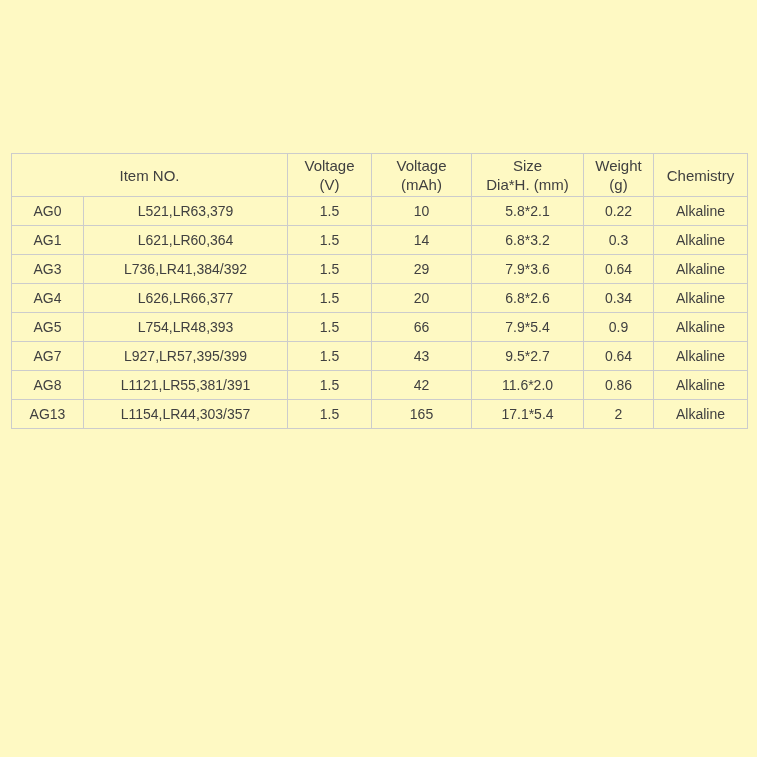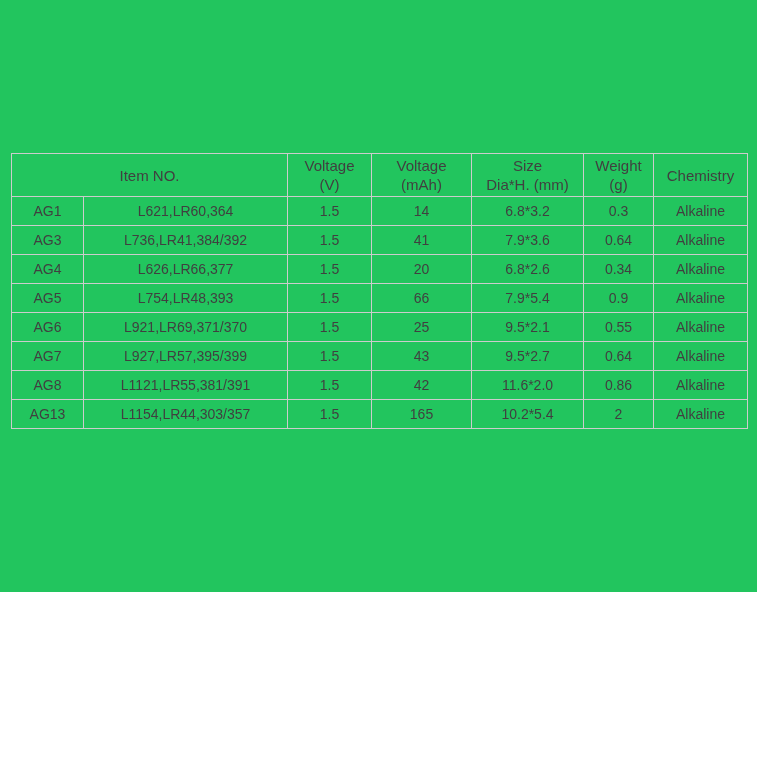--- a/index.html
+++ b/index.html
@@ -6,22 +6,22 @@
     margin: 0;
     padding: 0;
     background: #ffffff;
     width: 757px;
     height: 757px;
     font-family: "Liberation Sans", sans-serif;
   }
   .page {
     position: relative;
     width: 757px;
-    height: 592px;
-    background: #22c55e;
+    height: 757px;
+    background: #fef9c3;
     overflow: hidden;
   }
   table.spec-table {
     position: absolute;
     left: 11px;
     top: 153px;
     width: 736px;
     border-collapse: collapse;
     table-layout: fixed;
     color: #404040;
@@ -71,62 +71,62 @@
 (mAh)</th>
         <th>Size
 Dia*H. (mm)</th>
         <th>Weight
 (g)</th>
         <th>Chemistry</th>
       </tr>
     </thead>
     <tbody>
         <tr>
+          <td>AG0</td>
+          <td>L521,LR63,379</td>
+          <td>1.5</td>
+          <td>10</td>
+          <td>5.8*2.1</td>
+          <td>0.22</td>
+          <td>Alkaline</td>
+        </tr>
+        <tr>
           <td>AG1</td>
           <td>L621,LR60,364</td>
           <td>1.5</td>
           <td>14</td>
           <td>6.8*3.2</td>
           <td>0.3</td>
           <td>Alkaline</td>
         </tr>
         <tr>
           <td>AG3</td>
           <td>L736,LR41,384/392</td>
           <td>1.5</td>
-          <td>41</td>
+          <td>29</td>
           <td>7.9*3.6</td>
           <td>0.64</td>
           <td>Alkaline</td>
         </tr>
         <tr>
           <td>AG4</td>
           <td>L626,LR66,377</td>
           <td>1.5</td>
           <td>20</td>
           <td>6.8*2.6</td>
           <td>0.34</td>
           <td>Alkaline</td>
         </tr>
         <tr>
           <td>AG5</td>
           <td>L754,LR48,393</td>
           <td>1.5</td>
           <td>66</td>
           <td>7.9*5.4</td>
           <td>0.9</td>
-          <td>Alkaline</td>
-        </tr>
-        <tr>
-          <td>AG6</td>
-          <td>L921,LR69,371/370</td>
-          <td>1.5</td>
-          <td>25</td>
-          <td>9.5*2.1</td>
-          <td>0.55</td>
           <td>Alkaline</td>
         </tr>
         <tr>
           <td>AG7</td>
           <td>L927,LR57,395/399</td>
           <td>1.5</td>
           <td>43</td>
           <td>9.5*2.7</td>
           <td>0.64</td>
           <td>Alkaline</td>
@@ -138,19 +138,19 @@
           <td>42</td>
           <td>11.6*2.0</td>
           <td>0.86</td>
           <td>Alkaline</td>
         </tr>
         <tr>
           <td>AG13</td>
           <td>L1154,LR44,303/357</td>
           <td>1.5</td>
           <td>165</td>
-          <td>10.2*5.4</td>
+          <td>17.1*5.4</td>
           <td>2</td>
           <td>Alkaline</td>
         </tr>
       </tbody>
   </table>
 </div>
 
 </body></html>

